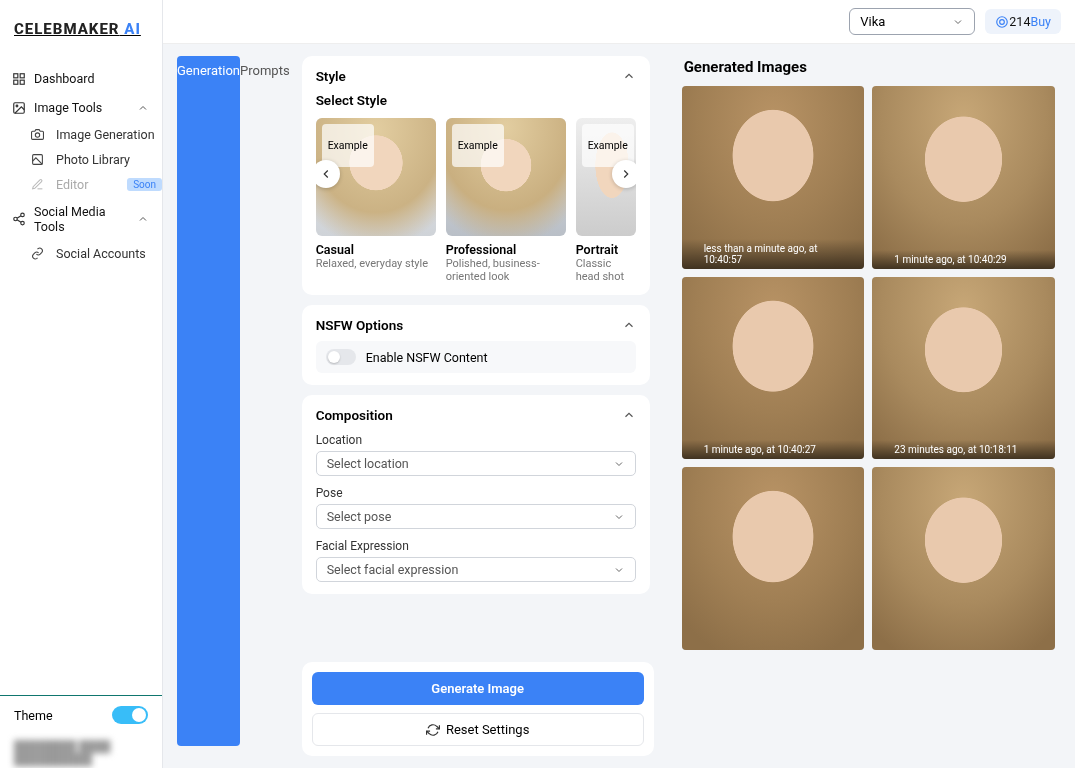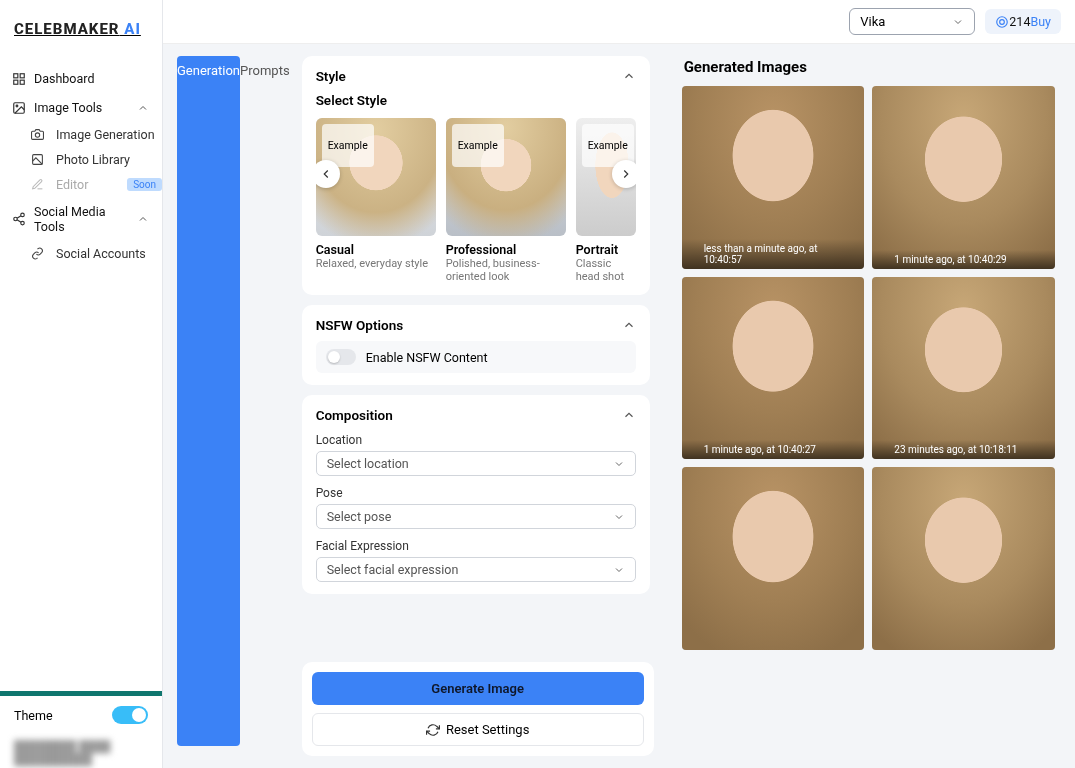--- a/index.html
+++ b/index.html
@@ -10,21 +10,21 @@
   .logo { padding: 20px 14px; letter-spacing: 1px; font-size: 15px; font-weight: 800; text-decoration: underline; }
   .logo-a { color: #222; }
   .logo-b { color: #3b82f6; }
   .nav-section { padding: 6px 0; }
   .nav-item { display: flex; align-items: center; padding: 7px 12px; font-size: 12.5px; color: #111; cursor: pointer; gap: 8px; }
   .nav-sub { padding-left: 30px; font-size: 12.5px; color: #333; display:flex; align-items:center; gap:12px; padding-top:5px; padding-bottom:5px; cursor:pointer;}
   .nav-sub.muted { color: #aaa; }
   .chev { margin-left: auto; }
   .badge-soon { background: #bfdbfe; color: #3b82f6; font-size: 10px; padding: 1px 6px; border-radius: 3px; margin-left: auto; }
   .icon { width: 14px; height: 14px; display:inline-flex; align-items:center; justify-content:center; flex:0 0 14px; }
-  .sidebar-bottom { margin-top: auto; border-top: 5px solid #0f766e; padding: 10px 14px; }
+  .sidebar-bottom { margin-top: auto; border-top: 1px solid #0f766e; padding: 10px 14px; }
   .theme-row { display:flex; align-items:center; justify-content:space-between; font-size:12.5px; }
   .toggle-theme { width: 36px; height: 18px; background: #38bdf8; border-radius: 10px; position: relative; }
   .toggle-theme::after { content:''; width:14px; height:14px; background:#fff; border-radius:50%; position:absolute; right:2px; top:2px; }
   .blurry { filter: blur(3px); color:#999; font-size:11px; padding:6px 14px 2px; }
 
   
   .main { flex:1; display:flex; flex-direction:column; height:100%; overflow:hidden; }
   .topbar { height: 44px; display: flex; align-items: center; justify-content: flex-end; gap: 10px; padding: 0 14px; background:#fff; border-bottom:1px solid #eee;}
   .name-select { border:1px solid #9ca3af; border-radius:6px; padding:5px 10px; font-size:13px; width:126px; display:flex; align-items:center; justify-content:space-between; cursor:pointer; }
   .credits-pill { background:#eef3fb; border-radius:6px; padding:5px 10px; font-size:12.5px; display:flex; align-items:center; color:#3b82f6; }
@@ -56,21 +56,21 @@
   .nav-arrow.left{ left:-4px;} .nav-arrow.right{ right:-4px;}
 
   .nsfw-toggle-row { background:#f7f8fa; border-radius:6px; padding:8px 10px; display:flex; align-items:center; gap:10px; font-size:12.5px; margin-top:8px;}
   .toggle-off { width:30px; height:16px; background:#e5e7eb; border-radius:10px; position:relative; }
   .toggle-off::after{content:''; position:absolute; width:12px; height:12px; background:#fff; border-radius:50%; left:2px; top:2px; box-shadow:0 1px 2px rgba(0,0,0,.2);}
 
   .field-label { font-size:12px; color:#333; margin-top:10px; }
   .select-box { border:1px solid #d1d5db; border-radius:5px; padding:4px 10px; font-size:12.5px; color:#555; display:flex; justify-content:space-between; align-items:center; margin-top:4px; background:#fff; cursor:pointer;}
 
   .panel-actions { background:#fff; border-radius:10px; padding:10px; display:flex; flex-direction:column; gap:8px; margin-top:10px;}
-  .btn-primary { background:#3b82f6; color:#0f172a; text-align:center; padding:9px; border-radius:6px; font-size:13px; font-weight:600; cursor:pointer;}
+  .btn-primary { background:#3b82f6; color:#ffffff; text-align:center; padding:9px; border-radius:6px; font-size:13px; font-weight:600; cursor:pointer;}
   .btn-secondary { background:#fff; border:1px solid #e5e7eb; text-align:center; padding:8px; border-radius:6px; font-size:13px; display:flex; justify-content:center; align-items:center; gap:6px; cursor:pointer;}
 
   
   .gallery-col { flex:1; display:flex; flex-direction:column; overflow:hidden;}
   .gallery-title { font-size:15px; font-weight:700; margin:2px 0 10px 2px; }
   .gallery-scroll { flex:1; overflow:auto; padding-right:6px;}
   .gallery-grid { display:grid; grid-template-columns:1fr 1fr; gap:8px; }
   .gimg { position:relative; background:#bbb; border-radius:4px; overflow:hidden; aspect-ratio:1/1;}
   .gimg .ts { position:absolute; left:0; right:0; bottom:0; font-size:10px; color:#fff; padding:4px 22px; background:linear-gradient(to top, rgba(0,0,0,.55), transparent); }
 

